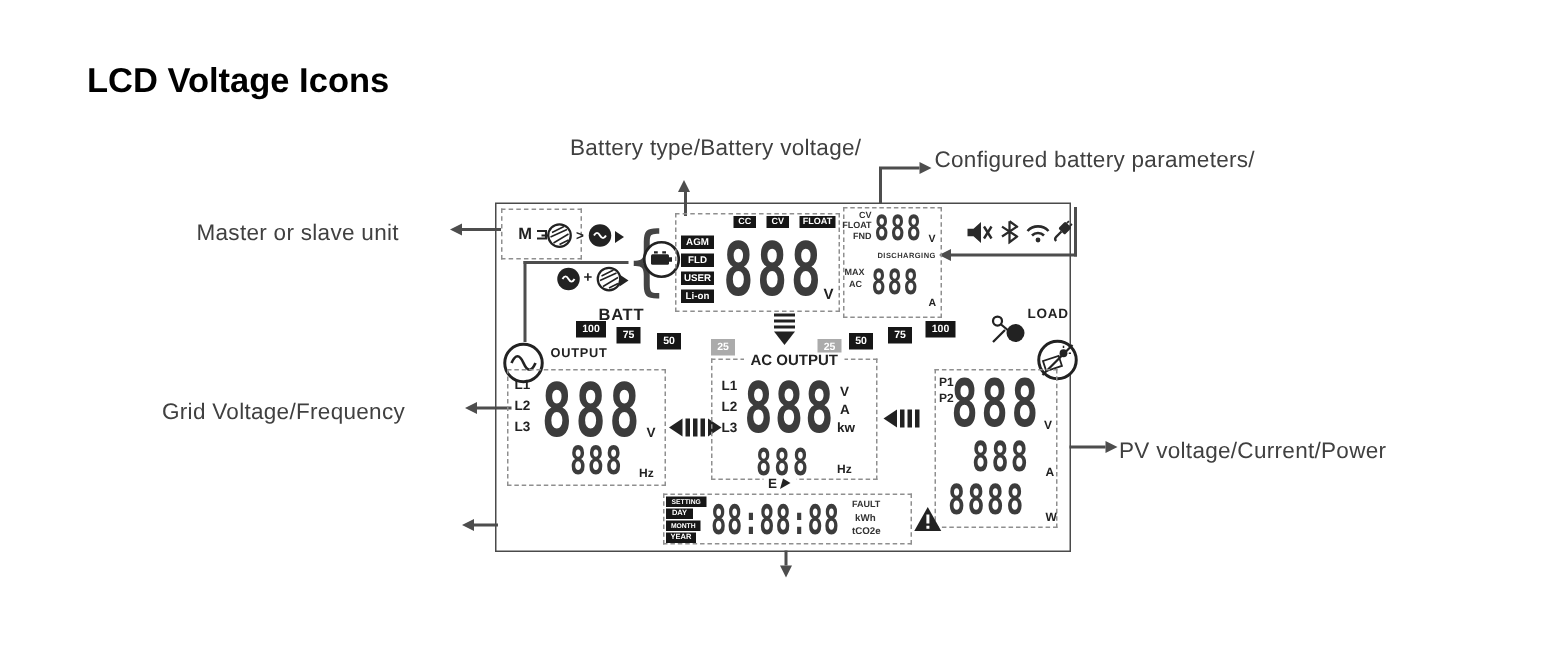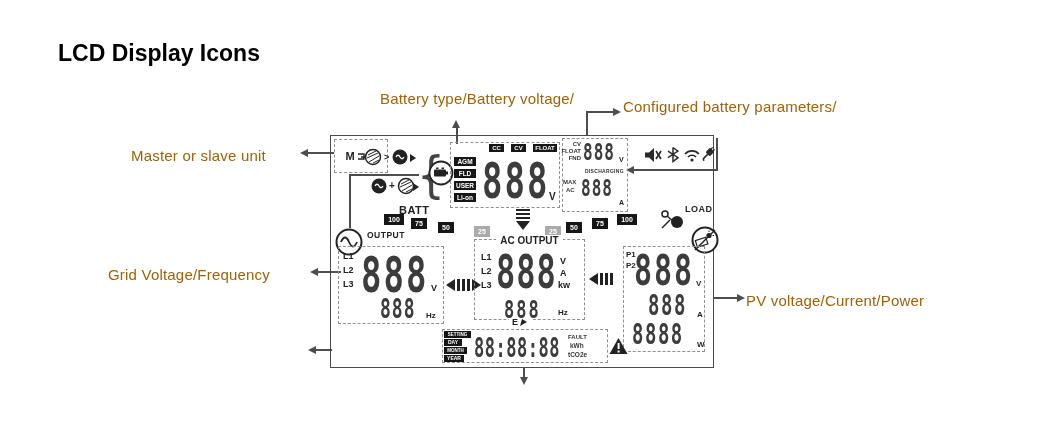--- a/index.html
+++ b/index.html
@@ -1,20 +1,20 @@
 <!DOCTYPE html>
 <html><head>
 <meta charset="utf-8">
 <style>
   *{margin:0;padding:0;box-sizing:border-box}
   html,body{background:#fff}
   body{font-family:"Liberation Sans",sans-serif}
   .page{position:relative;width:1044px;height:446px;background:#fff;overflow:hidden}
   .abs{position:absolute}
-  .co{position:absolute;font-size:15px;color:#a16207;letter-spacing:.2px;line-height:21px;white-space:nowrap}
+  .co{position:absolute;font-size:15px;color:#404040;letter-spacing:.2px;line-height:21px;white-space:nowrap}
   .hl{position:absolute;background:#4d4d4d;height:2px}
   .vl{position:absolute;background:#4d4d4d;width:2px}
   .ah{position:absolute;width:0;height:0}
   .ah.l{border-top:4px solid transparent;border-bottom:4px solid transparent;border-right:8px solid #4d4d4d}
   .ah.r{border-top:4px solid transparent;border-bottom:4px solid transparent;border-left:8px solid #4d4d4d}
   .ah.u{border-left:4px solid transparent;border-right:4px solid transparent;border-bottom:8px solid #4d4d4d}
   .ah.d{border-left:4px solid transparent;border-right:4px solid transparent;border-top:8px solid #4d4d4d}
   .dbox{position:absolute;border:1px dashed #8f8f8f}
   .badge{position:absolute;background:#161616;color:#fff;font-weight:bold;text-align:center;white-space:nowrap}
   .chip{position:absolute;background:#161616;color:#fff;font-weight:bold;text-align:center;font-size:7px;height:11px;line-height:11px}
@@ -25,21 +25,21 @@
   .flow{position:absolute;display:flex;align-items:center;gap:2px}
   .flow .bar{width:3px;height:12px;background:#222}
   .flow .tl2{width:0;height:0;border-top:6px solid transparent;border-bottom:6px solid transparent;border-right:9px solid #222}
   .flow .tr2{width:0;height:0;border-top:6px solid transparent;border-bottom:6px solid transparent;border-left:9px solid #222}
 </style>
 </head>
 <body>
 
 <div class="page">
 
-  <div class="abs" style="left:58px;top:40px;font-size:23px;font-weight:bold;color:#000;font-family:'Liberation Sans',sans-serif">LCD Display Icons</div>
+  <div class="abs" style="left:58px;top:40px;font-size:23px;font-weight:bold;color:#000;font-family:'Liberation Sans',sans-serif">LCD Voltage Icons</div>
 
   <div class="co" style="left:380px;top:88px">
     <div>Battery type/Battery voltage/</div>
   </div>
   <div class="co" style="left:623px;top:97px;line-height:20px">
     <div>Configured battery parameters/</div>
   </div>
   <div class="co" style="left:108px;top:264px">Grid Voltage/Frequency</div>
   <div class="co" style="left:131px;top:145px">Master or slave unit</div>
   <div class="co" style="left:746px;top:290px">PV voltage/Current/Power</div>

